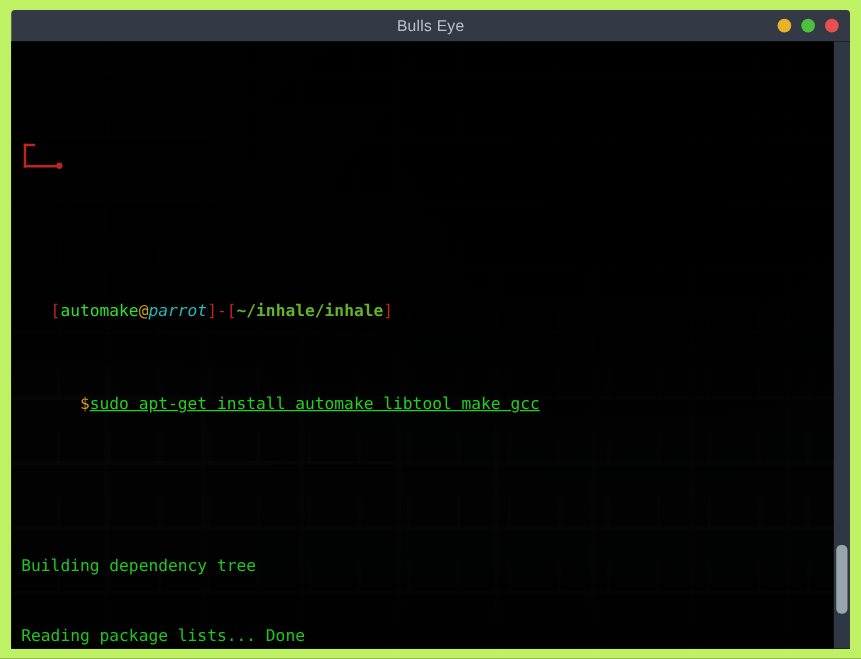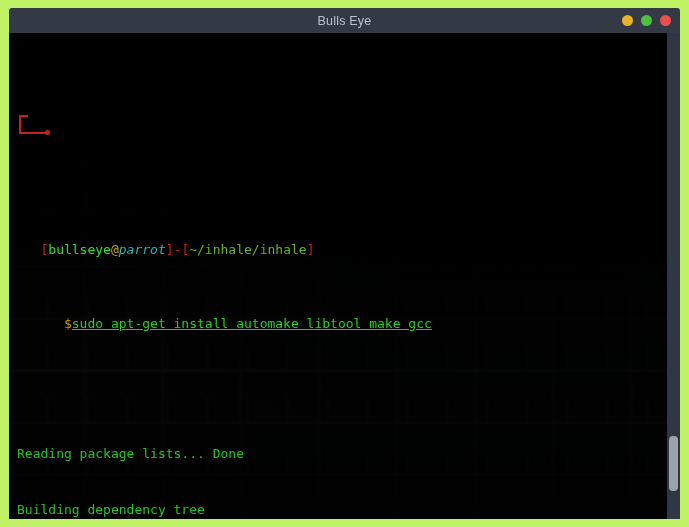--- a/index.html
+++ b/index.html
@@ -141,21 +141,21 @@
     letter-spacing: 0px;
   }
   .line { height: 18.6px; }
 
   
   .c-green   { color: #2ee02e; }
   .c-bright  { color: #22d022; text-decoration: underline; }
   .c-red     { color: #c0241f; }
   .c-cyan    { color: #25b8b8; font-style: italic; }
   .c-yellow  { color: #c8a012; }
-  .c-path    { color: #64b32a; }
+  .c-path    { color: #64b32a; font-weight: bold; }
   .c-amber   { color: #cf9a14; }
 
   
   .prompt-block { position: relative; }
   .corner-top {
     position: absolute;
     left: 2px; top: 5px;
     width: 9px; height: 2px;
     background: #c0241f;
   }
@@ -216,28 +216,28 @@
 
     <div class="term-text">
 
       
       <div class="prompt-block">
         <span class="corner-top"></span>
         <span class="corner-stem"></span>
         <span class="corner-bot"></span>
         <span class="corner-dot"></span>
 
-        <div class="line">   <span class="c-red">[</span><span class="c-green">bullseye</span><span class="c-yellow">@</span><span class="c-cyan">parrot</span><span class="c-red">]-[</span><span class="c-path">~/inhale/inhale</span><span class="c-red">]</span></div>
+        <div class="line">   <span class="c-red">[</span><span class="c-green">automake</span><span class="c-yellow">@</span><span class="c-cyan">parrot</span><span class="c-red">]-[</span><span class="c-path">~/inhale/inhale</span><span class="c-red">]</span></div>
 
         <div class="line">      <span class="c-amber">$</span><span class="c-bright">sudo apt-get install automake libtool make gcc</span></div>
       </div>
 
       
+      <div class="line">Building dependency tree</div>
       <div class="line">Reading package lists... Done</div>
-      <div class="line">Building dependency tree</div>
       
       
       
       
       
       
 
       
       
 

